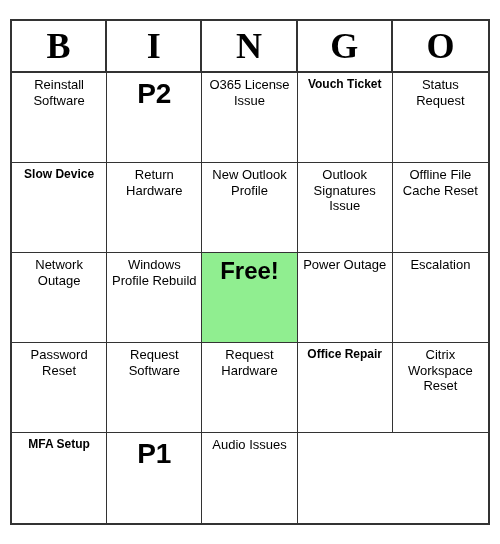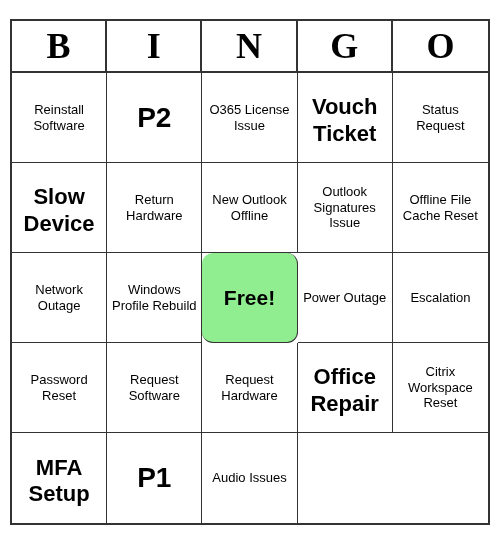--- a/index.html
+++ b/index.html
@@ -36,50 +36,48 @@
     .bingo-grid {
       display: grid;
       grid-template-columns: repeat(5, 1fr);
       grid-template-rows: repeat(5, 1fr);
     }
     .bingo-cell {
       border-right: 1.5px solid #333;
       border-bottom: 1.5px solid #333;
       text-align: center;
       display: flex;
-      align-items: center;
+      align-items: flex-start;
       justify-content: center;
       padding: 4px;
       min-height: 90px;
       line-height: 1.2;
     }
     .bingo-cell:nth-child(5n) {
       border-right: none;
     }
     .bingo-cell:nth-child(n+21) {
       border-bottom: none;
     }
     .cell-text {
       font-size: 13px;
       font-weight: normal;
     }
     .cell-text-large {
       font-size: 28px;
       font-weight: bold;
     }
     .cell-text-medium {
-      font-size: 22px;
+      font-size: 12px;
       font-weight: bold;
-      margin-top: 6px;
     }
     .free-cell {
       background-color: #90ee90;
-      font-size: 21px;
+      font-size: 24px;
       font-weight: bold;
-      border-radius: 11px;
     }
   </style>
 </head>
 <body>
 
 <div class="bingo-container">
   <div class="bingo-header">
   <div class="bingo-header-cell">B</div>
       <div class="bingo-header-cell">I</div>
       <div class="bingo-header-cell">N</div>
@@ -102,21 +100,21 @@
       <div class="bingo-cell">
         <span class="cell-text">Status Request</span>
       </div>
       <div class="bingo-cell">
         <span class="cell-text-medium">Slow Device</span>
       </div>
       <div class="bingo-cell">
         <span class="cell-text">Return Hardware</span>
       </div>
       <div class="bingo-cell">
-        <span class="cell-text">New Outlook Offline</span>
+        <span class="cell-text">New Outlook Profile</span>
       </div>
       <div class="bingo-cell">
         <span class="cell-text">Outlook Signatures Issue</span>
       </div>
       <div class="bingo-cell">
         <span class="cell-text">Offline File Cache Reset</span>
       </div>
       <div class="bingo-cell">
         <span class="cell-text">Network Outage</span>
       </div>

